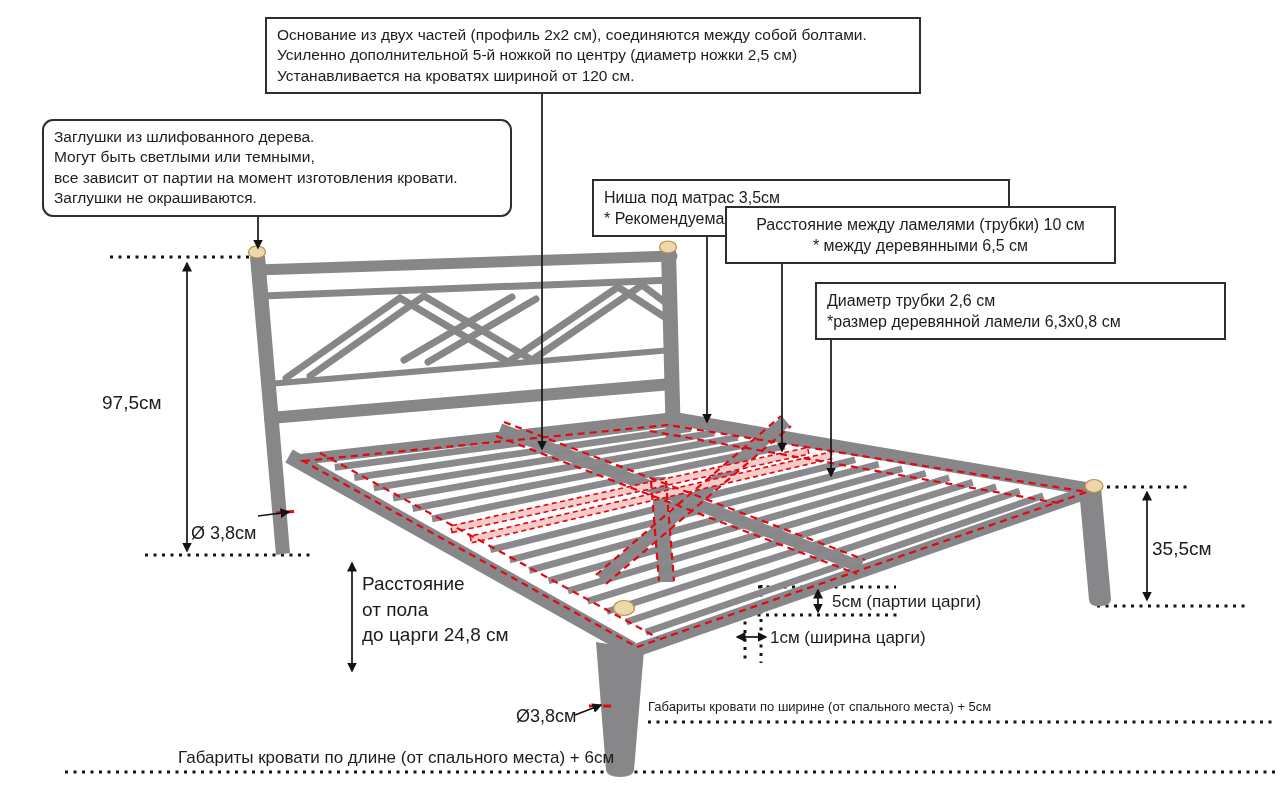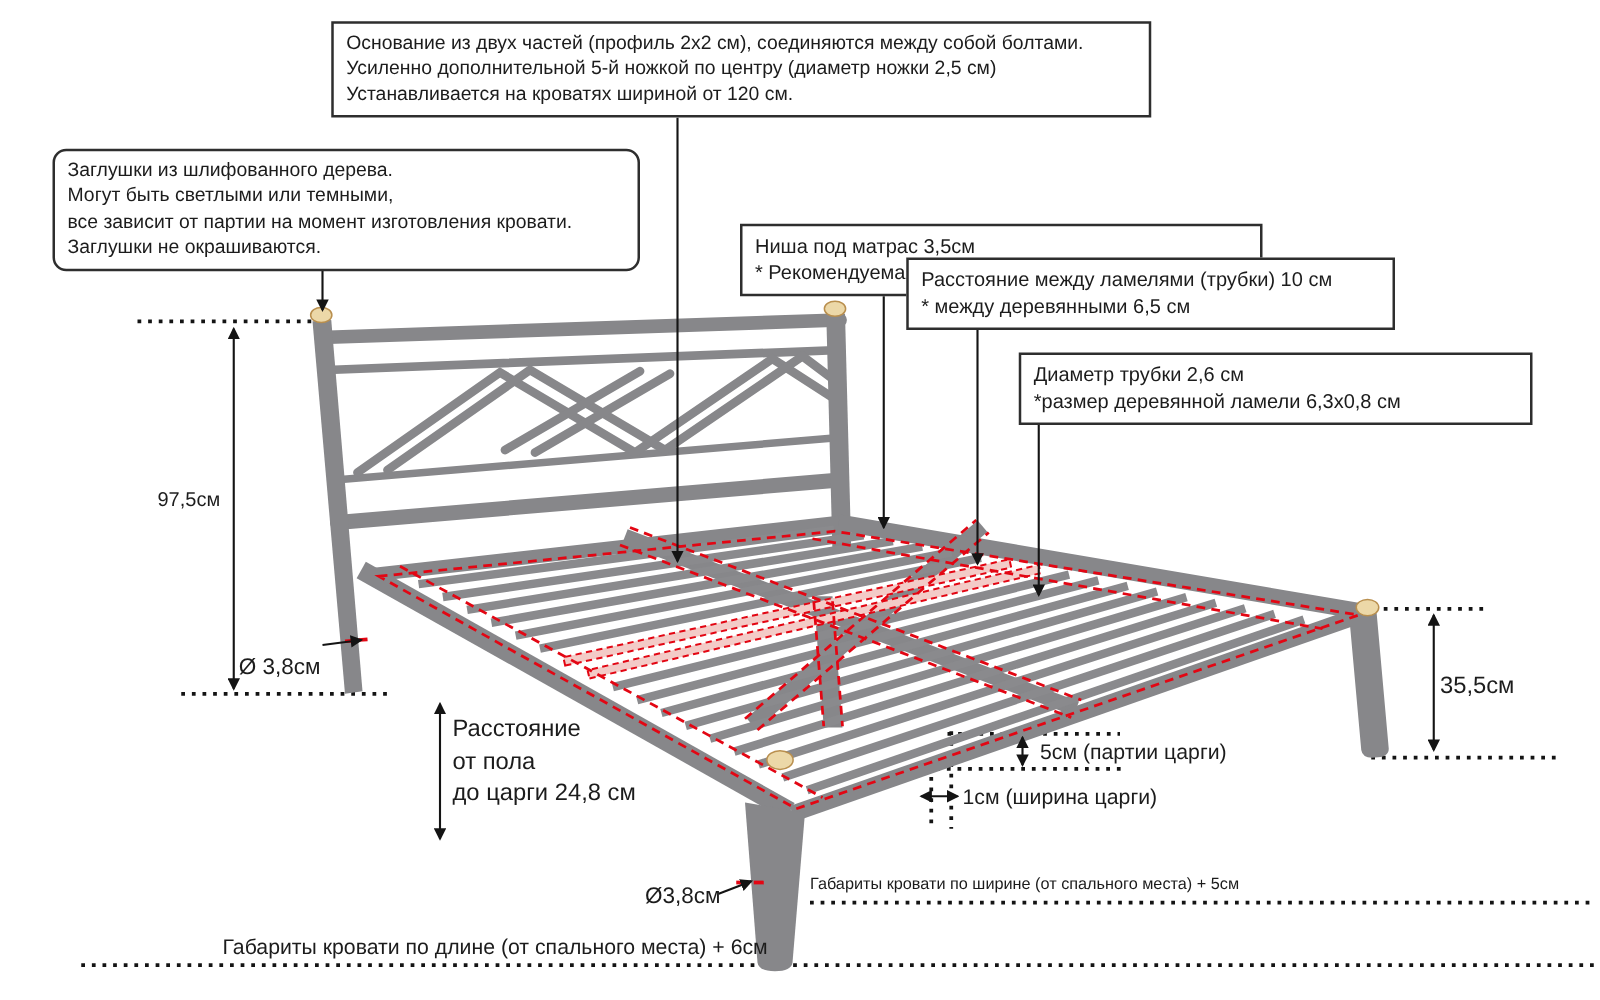--- a/index.html
+++ b/index.html
@@ -142,27 +142,27 @@
 Устанавливается на кроватях шириной от 120 см.</div>
 
   <div class="note" style="left:42px;top:119px;width:446px;border-radius:11px;">Заглушки из шлифованного дерева.
 Могут быть светлыми или темными,
 все зависит от партии на момент изготовления кровати.
 Заглушки не окрашиваются.</div>
 
   <div class="note" style="left:592px;top:142px;width:394px;font-size:16px;margin-top:37px;">Ниша под матрас 3,5см
 * Рекомендуемая высота матраса 18 - 23 см</div>
 
-  <div class="note" style="left:725px;top:206px;width:367px;font-size:16px;">Расстояние между ламелями (трубки) 10 см
+  <div class="note" style="left:725px;top:206px;width:367px;font-size:16px;text-align:center;">Расстояние между ламелями (трубки) 10 см
 * между деревянными 6,5 см</div>
 
   <div class="note" style="left:815px;top:282px;width:387px;font-size:16px;">Диаметр трубки 2,6 см
 *размер деревянной ламели 6,3х0,8 см</div>
 
-  <div class="dim" style="left:126px;top:390px;font-size:16px;">97,5см</div>
+  <div class="dim" style="left:102px;top:390px;font-size:19px;">97,5см</div>
 
   <div class="dim" style="left:191px;top:501px;font-size:18px;margin-top:20px;">Ø 3,8см</div>
 
   <div class="dim" style="left:362px;top:571px;font-size:19px;">Расстояние
 от пола
 до царги 24,8 см</div>
 
   <div class="dim" style="left:1152px;top:536px;font-size:19px;">35,5см</div>
 
   <div class="dim" style="left:832px;top:591px;font-size:17px;">5см (партии царги)</div>

